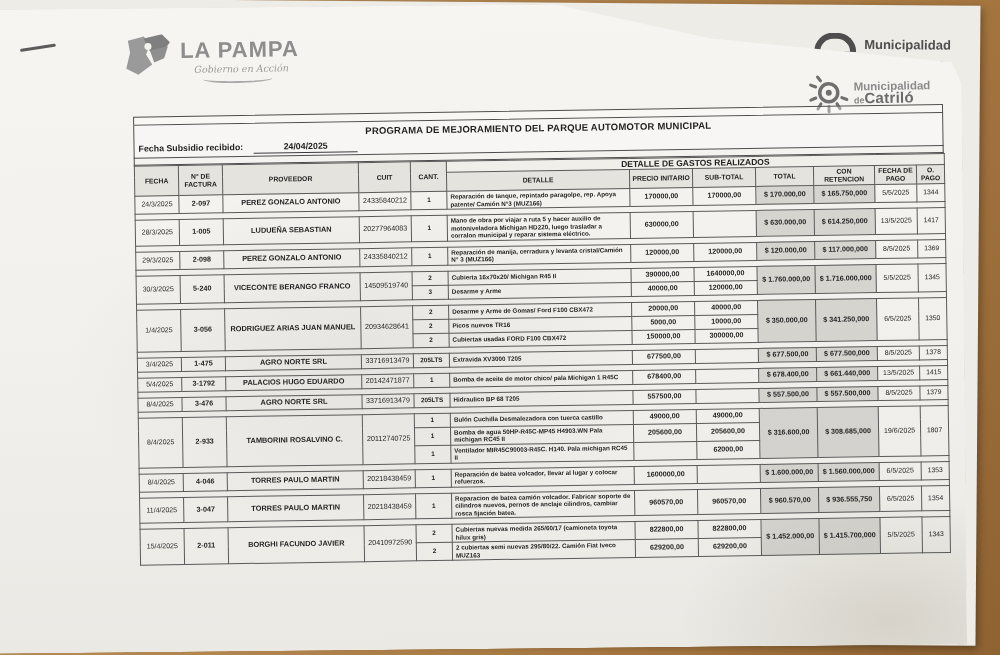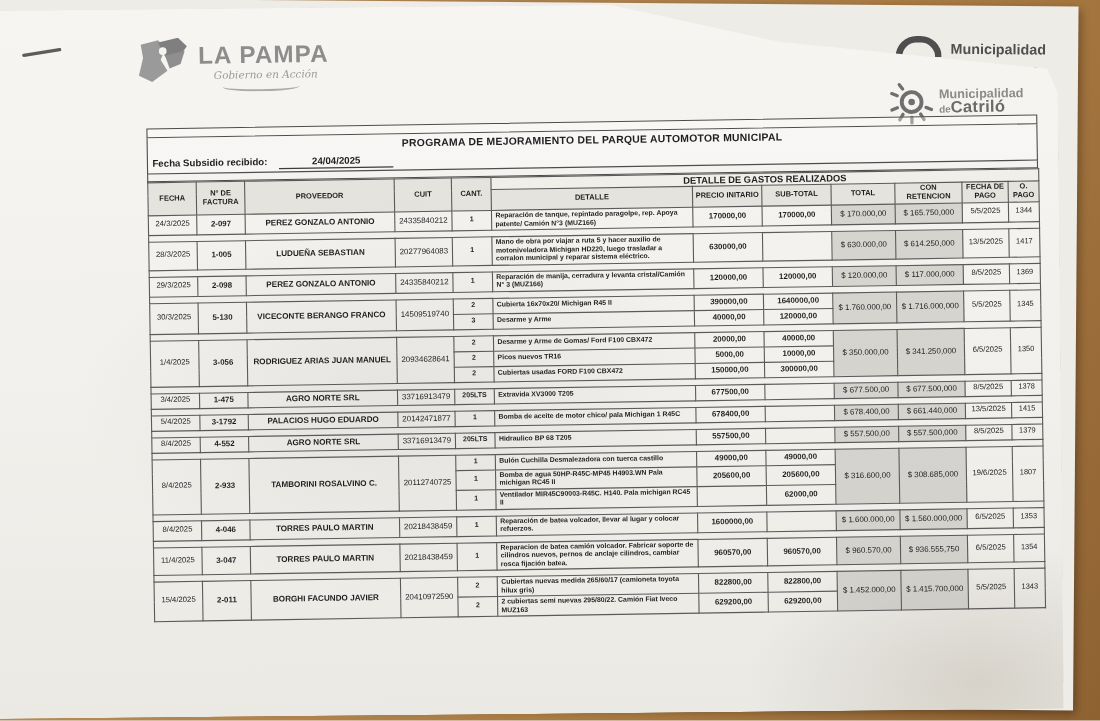--- a/index.html
+++ b/index.html
@@ -58,21 +58,21 @@
   table.grid{border-collapse:collapse;table-layout:fixed;width:810px;margin-top:0;}
   .grid th,.grid td{border:1px solid #5a5a5a;padding:1px 2px;vertical-align:middle;}
   .grid thead th{font-size:6.8px;font-weight:700;text-align:center;background:rgba(210,208,200,.45);line-height:8px;}
   .grid thead .group-h{font-size:8.5px;background:rgba(235,233,226,.4);}
   .grid td{font-size:7px;text-align:center;line-height:8.5px;}
   td.c-detalle{text-align:left;font-size:6.3px;font-weight:700;line-height:7.5px;padding-left:3px;}
   td.c-prov{font-weight:600;font-size:7.4px;}
   td.c-cuit{font-weight:400;font-size:7.2px;}
   td.c-cant{font-weight:700;font-size:6.4px;}
   td.c-num{font-weight:700;font-size:7.2px;}
-  td.c-money{font-weight:400;font-size:7.2px;}
+  td.c-money{font-weight:700;font-size:7.2px;}
   td.shaded{background:rgba(190,188,182,.55);}
   td.c-fecha{font-size:7px;}
   td.c-opago{font-size:6.8px;}
   tr.sep-row td{border-top:1px solid #5a5a5a;border-bottom:1px solid #5a5a5a;border-left:1px solid #5a5a5a;border-right:1px solid #5a5a5a;height:5px;padding:0;background:transparent;}
   .item-row{height:14px;}
 </style>
 </head>
 <body>
 
 <div class="back-sheet">
@@ -214,21 +214,21 @@
               <td class="c-money shaded">$ 120.000,00</td>
               <td class="c-money shaded">$ 117.000,000</td>
               <td class="c-fecha">8/5/2025</td>
               <td class="c-opago">1369</td>
             </tr>
             <tr class="sep-row">
               <td colspan="12"></td>
             </tr>
             <tr class="item-row">
               <td class="c-fecha" rowspan="2">30/3/2025</td>
-              <td class="c-num" rowspan="2">5-130</td>
+              <td class="c-num" rowspan="2">5-240</td>
               <td class="c-prov" rowspan="2">VICECONTE BERANGO FRANCO</td>
               <td class="c-cuit" rowspan="2">14509519740</td>
               <td class="c-cant">2</td>
               <td class="c-detalle">Cubierta 16x70x20/ Michigan R45 II</td>
               <td class="c-num">390000,00</td>
               <td class="c-num">1640000,00</td>
               <td class="c-money shaded" rowspan="2">$ 1.760.000,00</td>
               <td class="c-money shaded" rowspan="2">$ 1.716.000,000</td>
               <td class="c-fecha" rowspan="2">5/5/2025</td>
               <td class="c-opago" rowspan="2">1345</td>
@@ -300,21 +300,21 @@
               <td class="c-money shaded">$ 678.400,00</td>
               <td class="c-money shaded">$ 661.440,000</td>
               <td class="c-fecha">13/5/2025</td>
               <td class="c-opago">1415</td>
             </tr>
             <tr class="sep-row">
               <td colspan="12"></td>
             </tr>
             <tr class="item-row">
               <td class="c-fecha">8/4/2025</td>
-              <td class="c-num">4-552</td>
+              <td class="c-num">3-476</td>
               <td class="c-prov">AGRO NORTE SRL</td>
               <td class="c-cuit">33716913479</td>
               <td class="c-cant">205LTS</td>
               <td class="c-detalle">Hidraulico BP 68 T205</td>
               <td class="c-num">557500,00</td>
               <td class="c-num"></td>
               <td class="c-money shaded">$ 557.500,00</td>
               <td class="c-money shaded">$ 557.500,000</td>
               <td class="c-fecha">8/5/2025</td>
               <td class="c-opago">1379</td>

